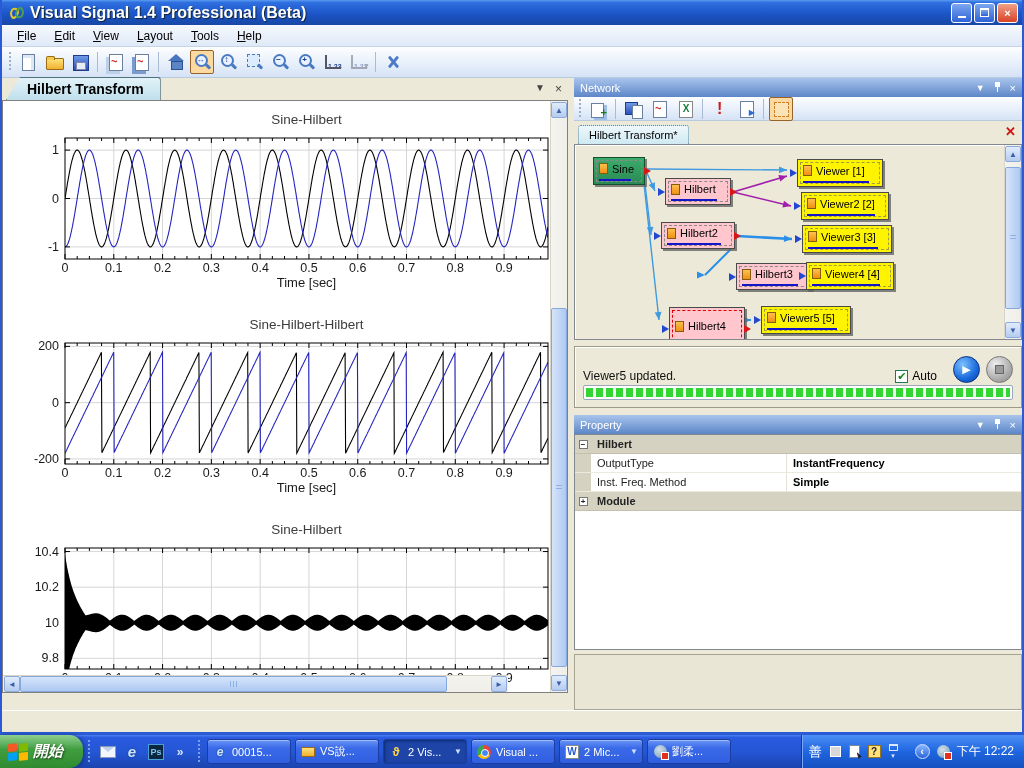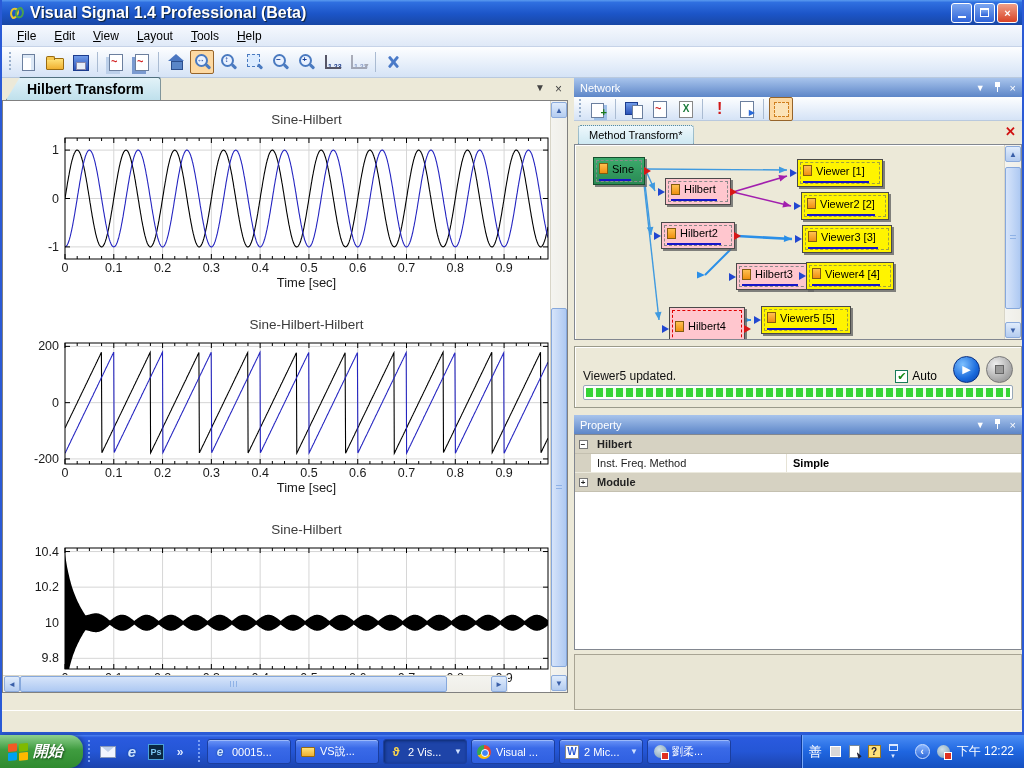--- a/index.html
+++ b/index.html
@@ -687,21 +687,21 @@
             </span>
             <span class="tbtn">
               <span class="ic ic-runpg"></span>
             </span>
             <span class="tb-sep"></span>
             <span class="tbtn tb-active">
               <span class="ic ic-selbox"></span>
             </span>
           </div>
         <div class="net-tabrow">
-          <span class="net-tab">Method Transform*</span>
+          <span class="net-tab">Hilbert Transform*</span>
           <span class="net-close">✕</span>
         </div>
         <div class="net-canvas" id="net-canvas">
           <svg id="net-edges" width="428" height="194">
               <line x1="72" y1="24" x2="212" y2="25" stroke="#3f9ae0" stroke-width="1.4"></line>
               <polygon points="212.0,25.0 204.0,21.5 204.0,28.3" fill="#3f9ae0"></polygon>
               <line x1="72" y1="28" x2="80" y2="46" stroke="#3f9ae0" stroke-width="1.4"></line>
               <polygon points="80.0,46.0 79.9,37.3 73.6,40.1" fill="#3f9ae0"></polygon>
               <line x1="70" y1="39" x2="76" y2="90" stroke="#3f9ae0" stroke-width="1.4"></line>
               <polygon points="76.0,90.0 78.4,81.7 71.7,82.5" fill="#3f9ae0"></polygon>
@@ -813,20 +813,25 @@
           </div>
           <div class="prop-body" id="prop-grid">
               <div class="prop-row prop-cat">
                 <span class="prop-box">
                   <span class="pm">−</span>
                 </span>
                 <span class="prop-name" style="border-right: none;">Hilbert</span>
               </div>
               <div class="prop-row">
                 <span class="prop-margin"></span>
+                <span class="prop-name">OutputType</span>
+                <span class="prop-value">InstantFrequency</span>
+              </div>
+              <div class="prop-row">
+                <span class="prop-margin"></span>
                 <span class="prop-name">Inst. Freq. Method</span>
                 <span class="prop-value">Simple</span>
               </div>
               <div class="prop-row prop-cat">
                 <span class="prop-box">
                   <span class="pm">+</span>
                 </span>
                 <span class="prop-name" style="border-right: none;">Module</span>
               </div>
             </div>

